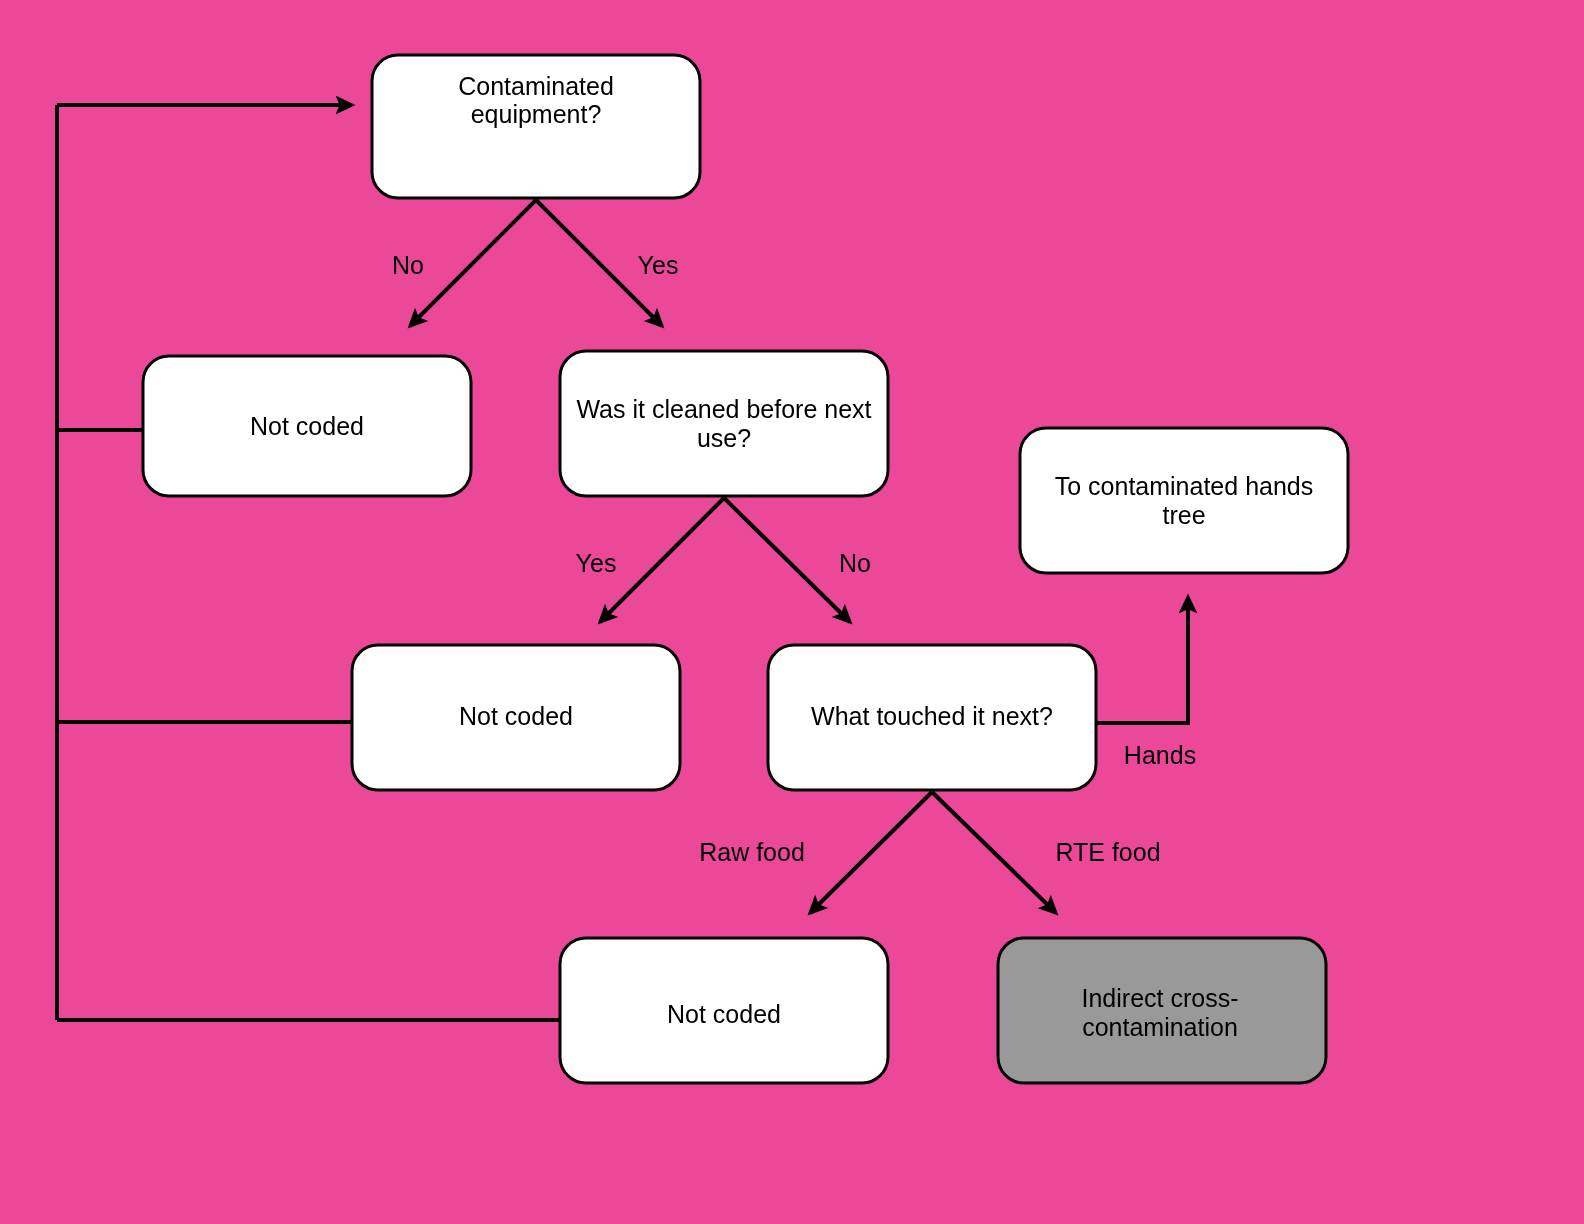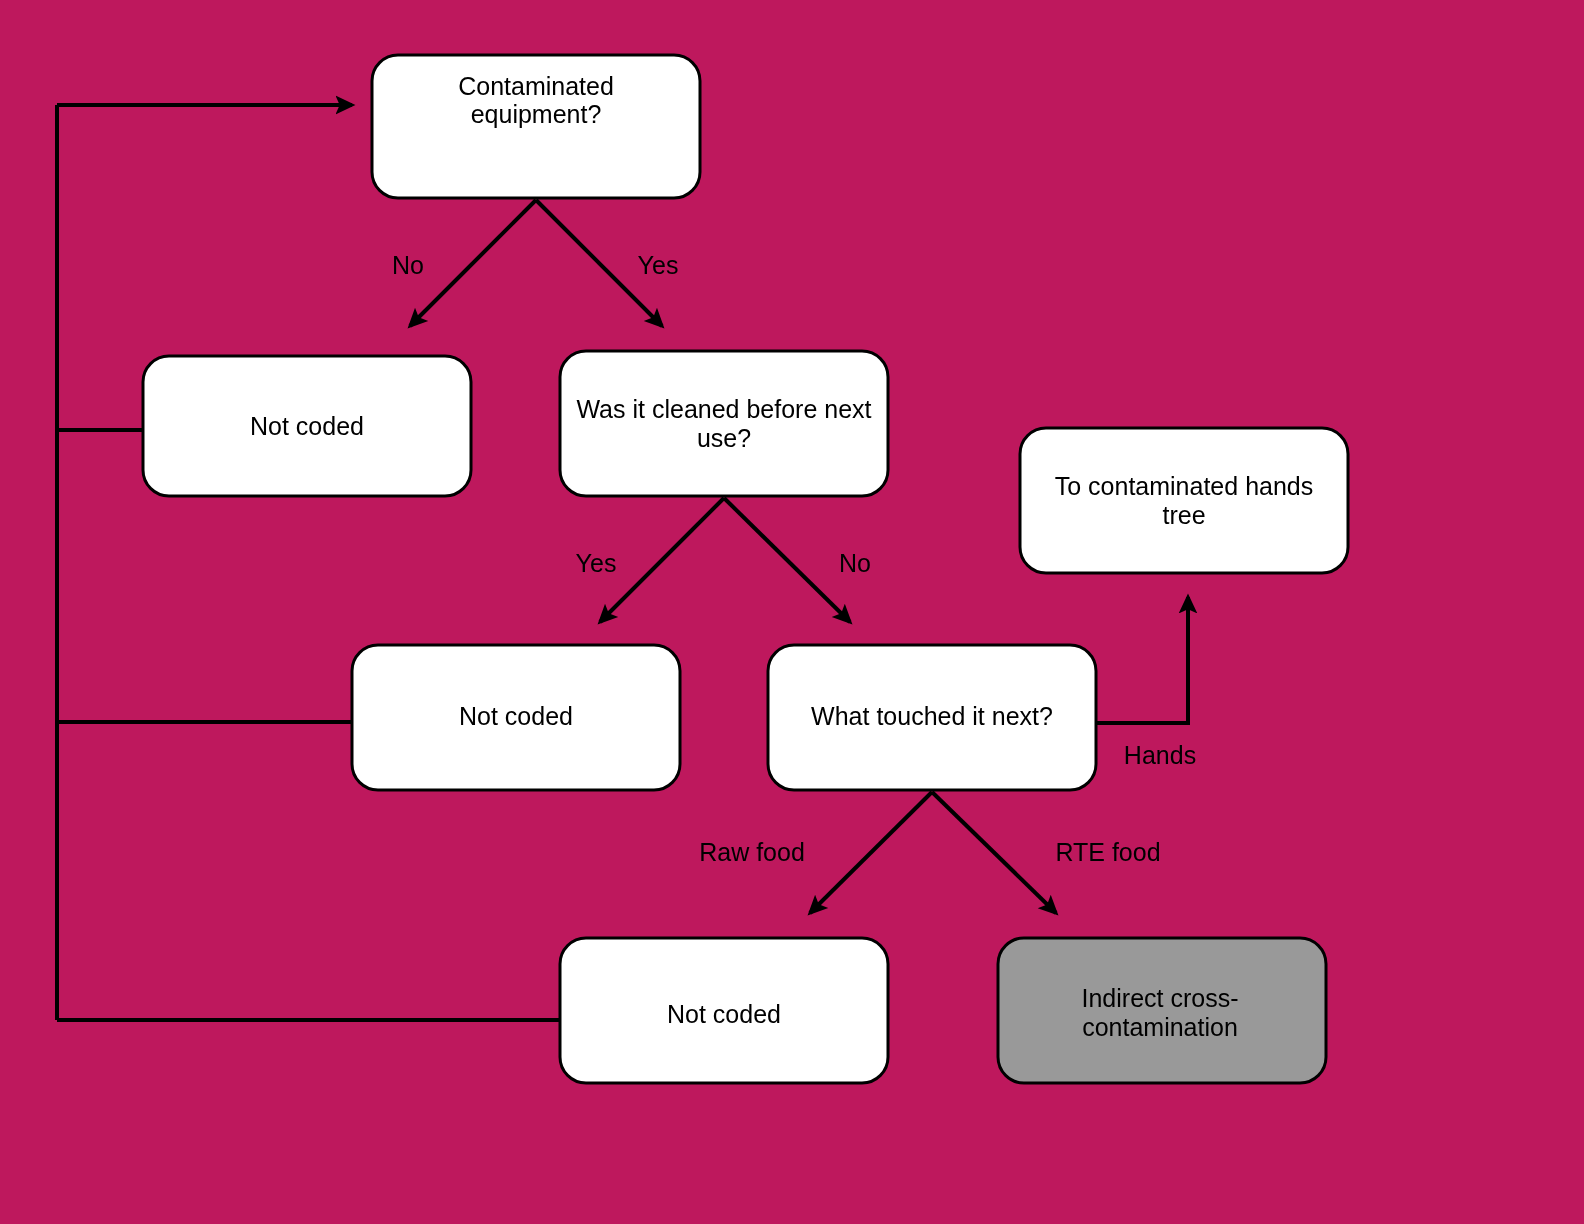--- a/index.html
+++ b/index.html
@@ -10,21 +10,21 @@
   body {
     width: 1584px;
     height: 1224px;
     overflow: hidden;
     font-family: "Liberation Sans", sans-serif;
   }
   #diagram-root {
     position: relative;
     width: 1584px;
     height: 1224px;
-    background: #be185d;
+    background: #ec4899;
   }
   svg#flowchart {
     position: absolute;
     top: 0;
     left: 0;
     width: 1584px;
     height: 1224px;
     display: block;
   }
   .node-box {

